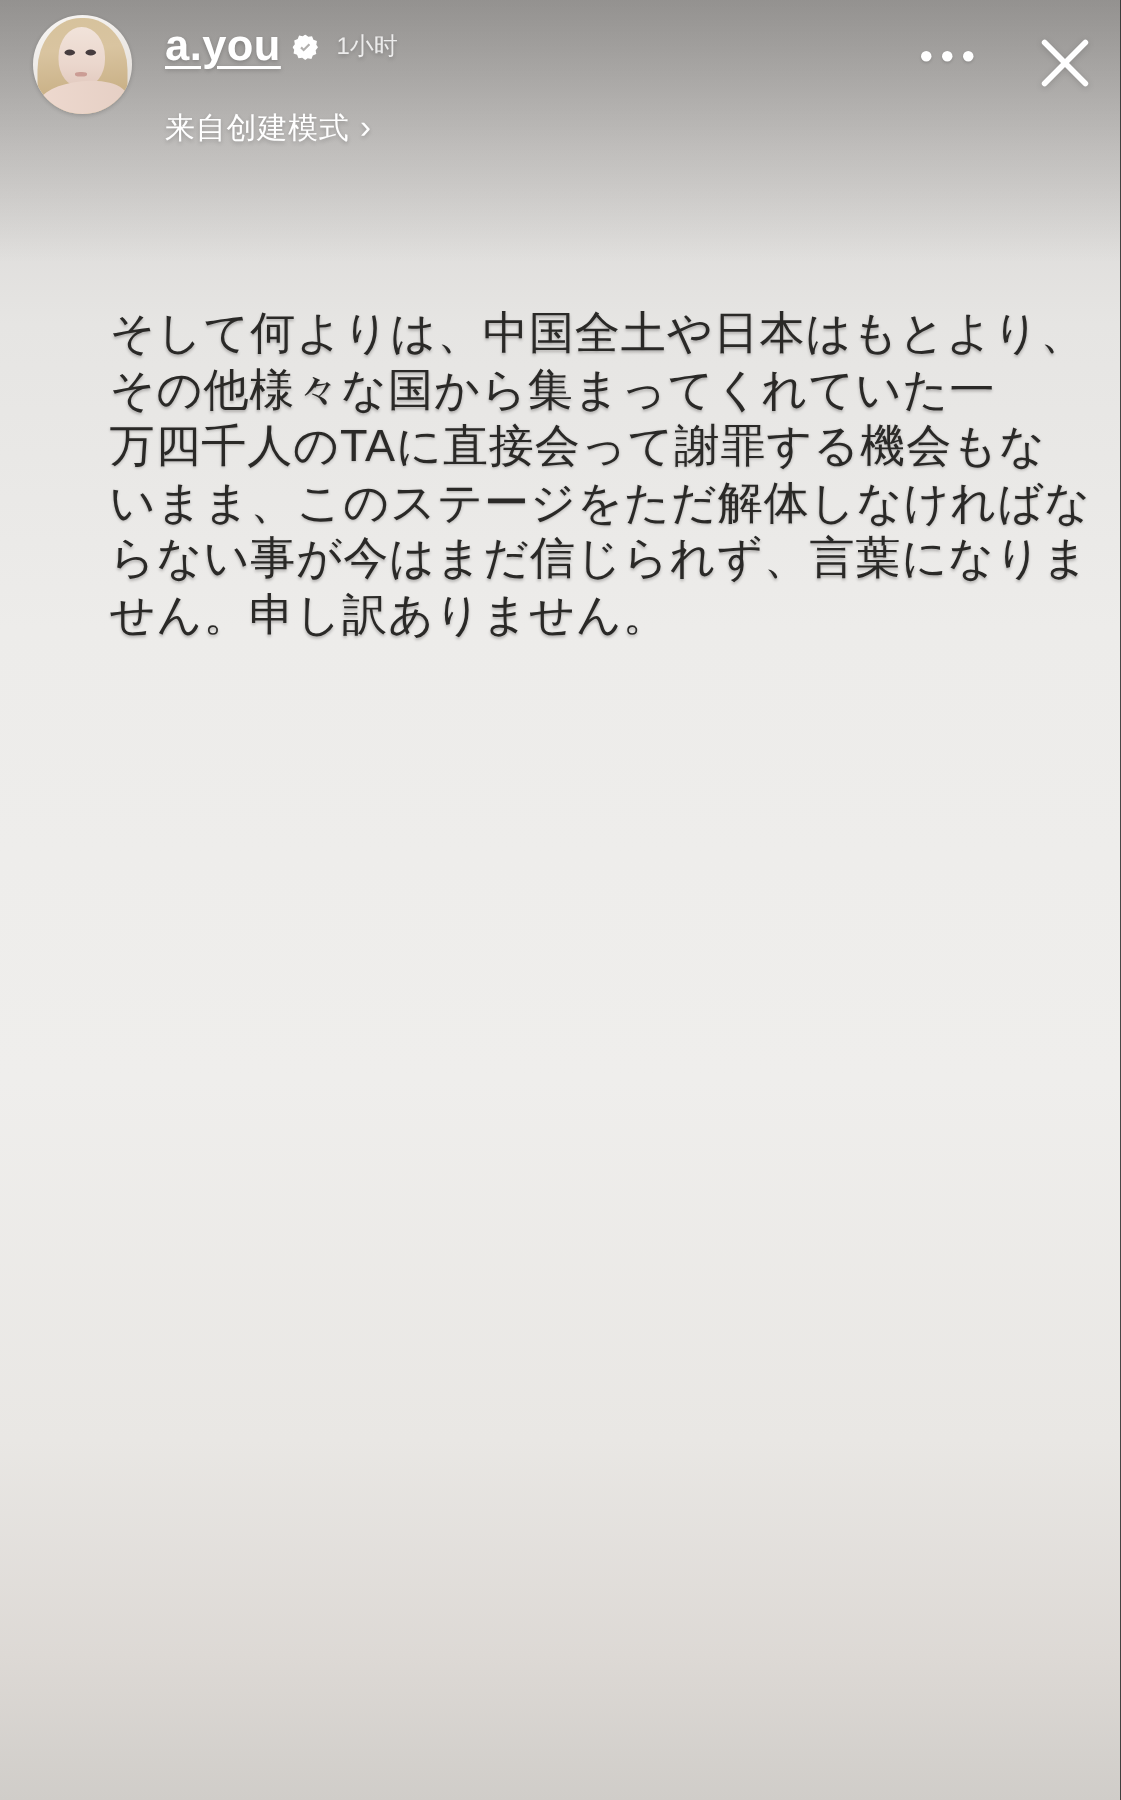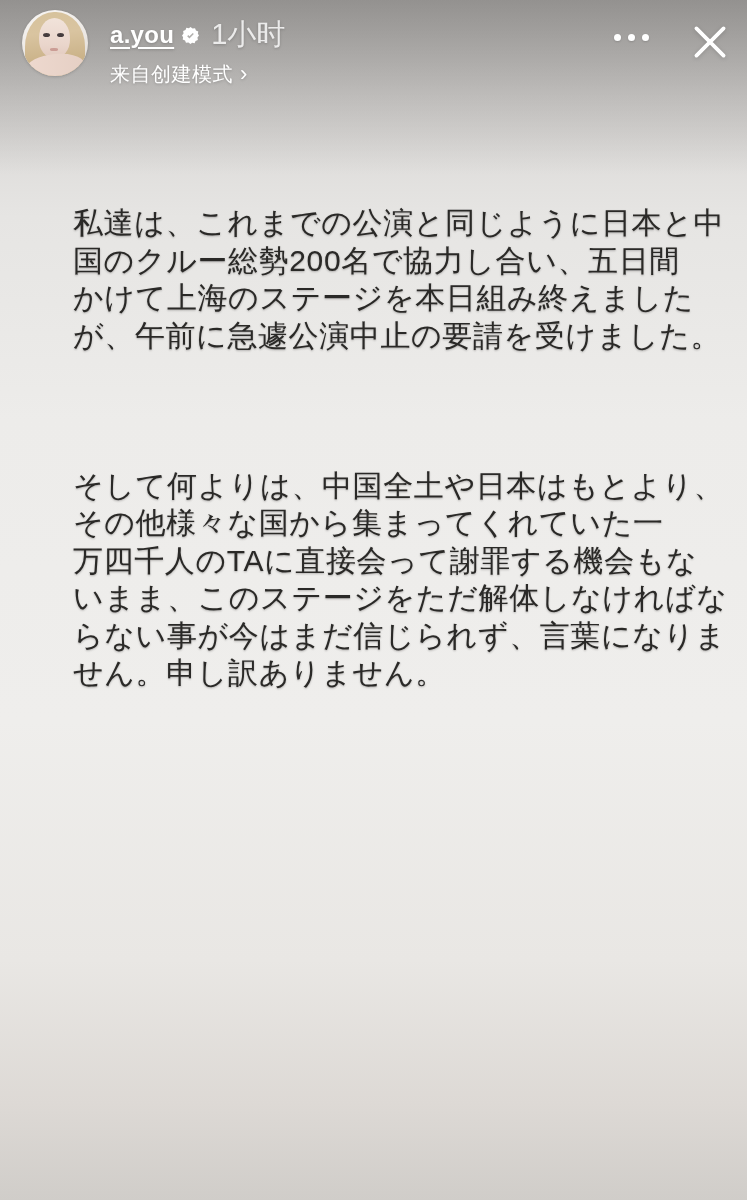--- a/index.html
+++ b/index.html
@@ -45,28 +45,28 @@
   .avatar .mouth { position:absolute; top:38px; left:28px; width:8px; height:3px; border-radius:40%; background:#cb9d95; }
   .avatar .hand {
     position:absolute; bottom:-5px; left:3px; width:60px; height:27px;
     border-radius:45% 60% 30% 30%; transform:rotate(-10deg);
     background:linear-gradient(100deg,#eed9cf 0%, #e5cfc4 100%);
   }
 
   .meta { margin-left:22px; padding-top:5px; text-shadow:0 1px 3px rgba(0,0,0,0.20); }
   .row1 { display:flex; align-items:center; }
   .username {
-    color:#ffffff; font-size:24px; font-weight:700; letter-spacing:0.3px;
+    color:#ffffff; font-size:29px; font-weight:700; letter-spacing:0.3px;
     text-decoration:underline; text-decoration-thickness:2px; text-underline-offset:4px;
     cursor:pointer;
   }
   .badge { display:inline-flex; margin-left:8px; }
   .badge svg { width:17px; height:17px; }
-  .timestamp { margin-left:12px; color:rgba(255,255,255,0.82); font-size:29px; font-weight:400; }
-  .row2 { margin-top:6px; display:flex; align-items:center; color:#ffffff; font-size:20px; letter-spacing:0.5px; cursor:pointer; }
+  .timestamp { margin-left:12px; color:rgba(255,255,255,0.82); font-size:16px; font-weight:400; }
+  .row2 { margin-top:24px; display:flex; align-items:center; color:#ffffff; font-size:20px; letter-spacing:0.5px; cursor:pointer; }
   .row2 .chev { margin-left:7px; font-size:22px; line-height:1; transform:translateY(-1px); }
 
   
   .more-btn {
     position:absolute; top:28px; right:92px;
     display:flex; gap:7px; align-items:center;
     background:none; border:none; cursor:pointer; padding:6px;
   }
   .more-btn .dot { width:7px; height:7px; border-radius:50%; background:#ffffff; box-shadow:0 1px 2px rgba(0,0,0,0.15); }
   .close-btn {
@@ -123,24 +123,20 @@
     <span class="dot"></span>
   </button>
 
   <button class="close-btn" aria-label="close story">
     <svg viewBox="0 0 44 44" aria-hidden="true">
       <path d="M9 9 L35 35 M35 9 L9 35" stroke="#ffffff" stroke-width="3.6" stroke-linecap="round" fill="none"></path>
     </svg>
   </button>
 
   <main class="body-text">
-    <p>私達は、これまでの公演と同じように日本と中
-国のクルー総勢200名で協力し合い、五日間
-かけて上海のステージを本日組み終えました
-が、午前に急遽公演中止の要請を受けました。</p>
     <p>そして何よりは、中国全土や日本はもとより、
 その他様々な国から集まってくれていた一
 万四千人のTAに直接会って謝罪する機会もな
 いまま、このステージをただ解体しなければな
 らない事が今はまだ信じられず、言葉になりま
 せん。申し訳ありません。</p>
     
     
   </main>
 </div>

